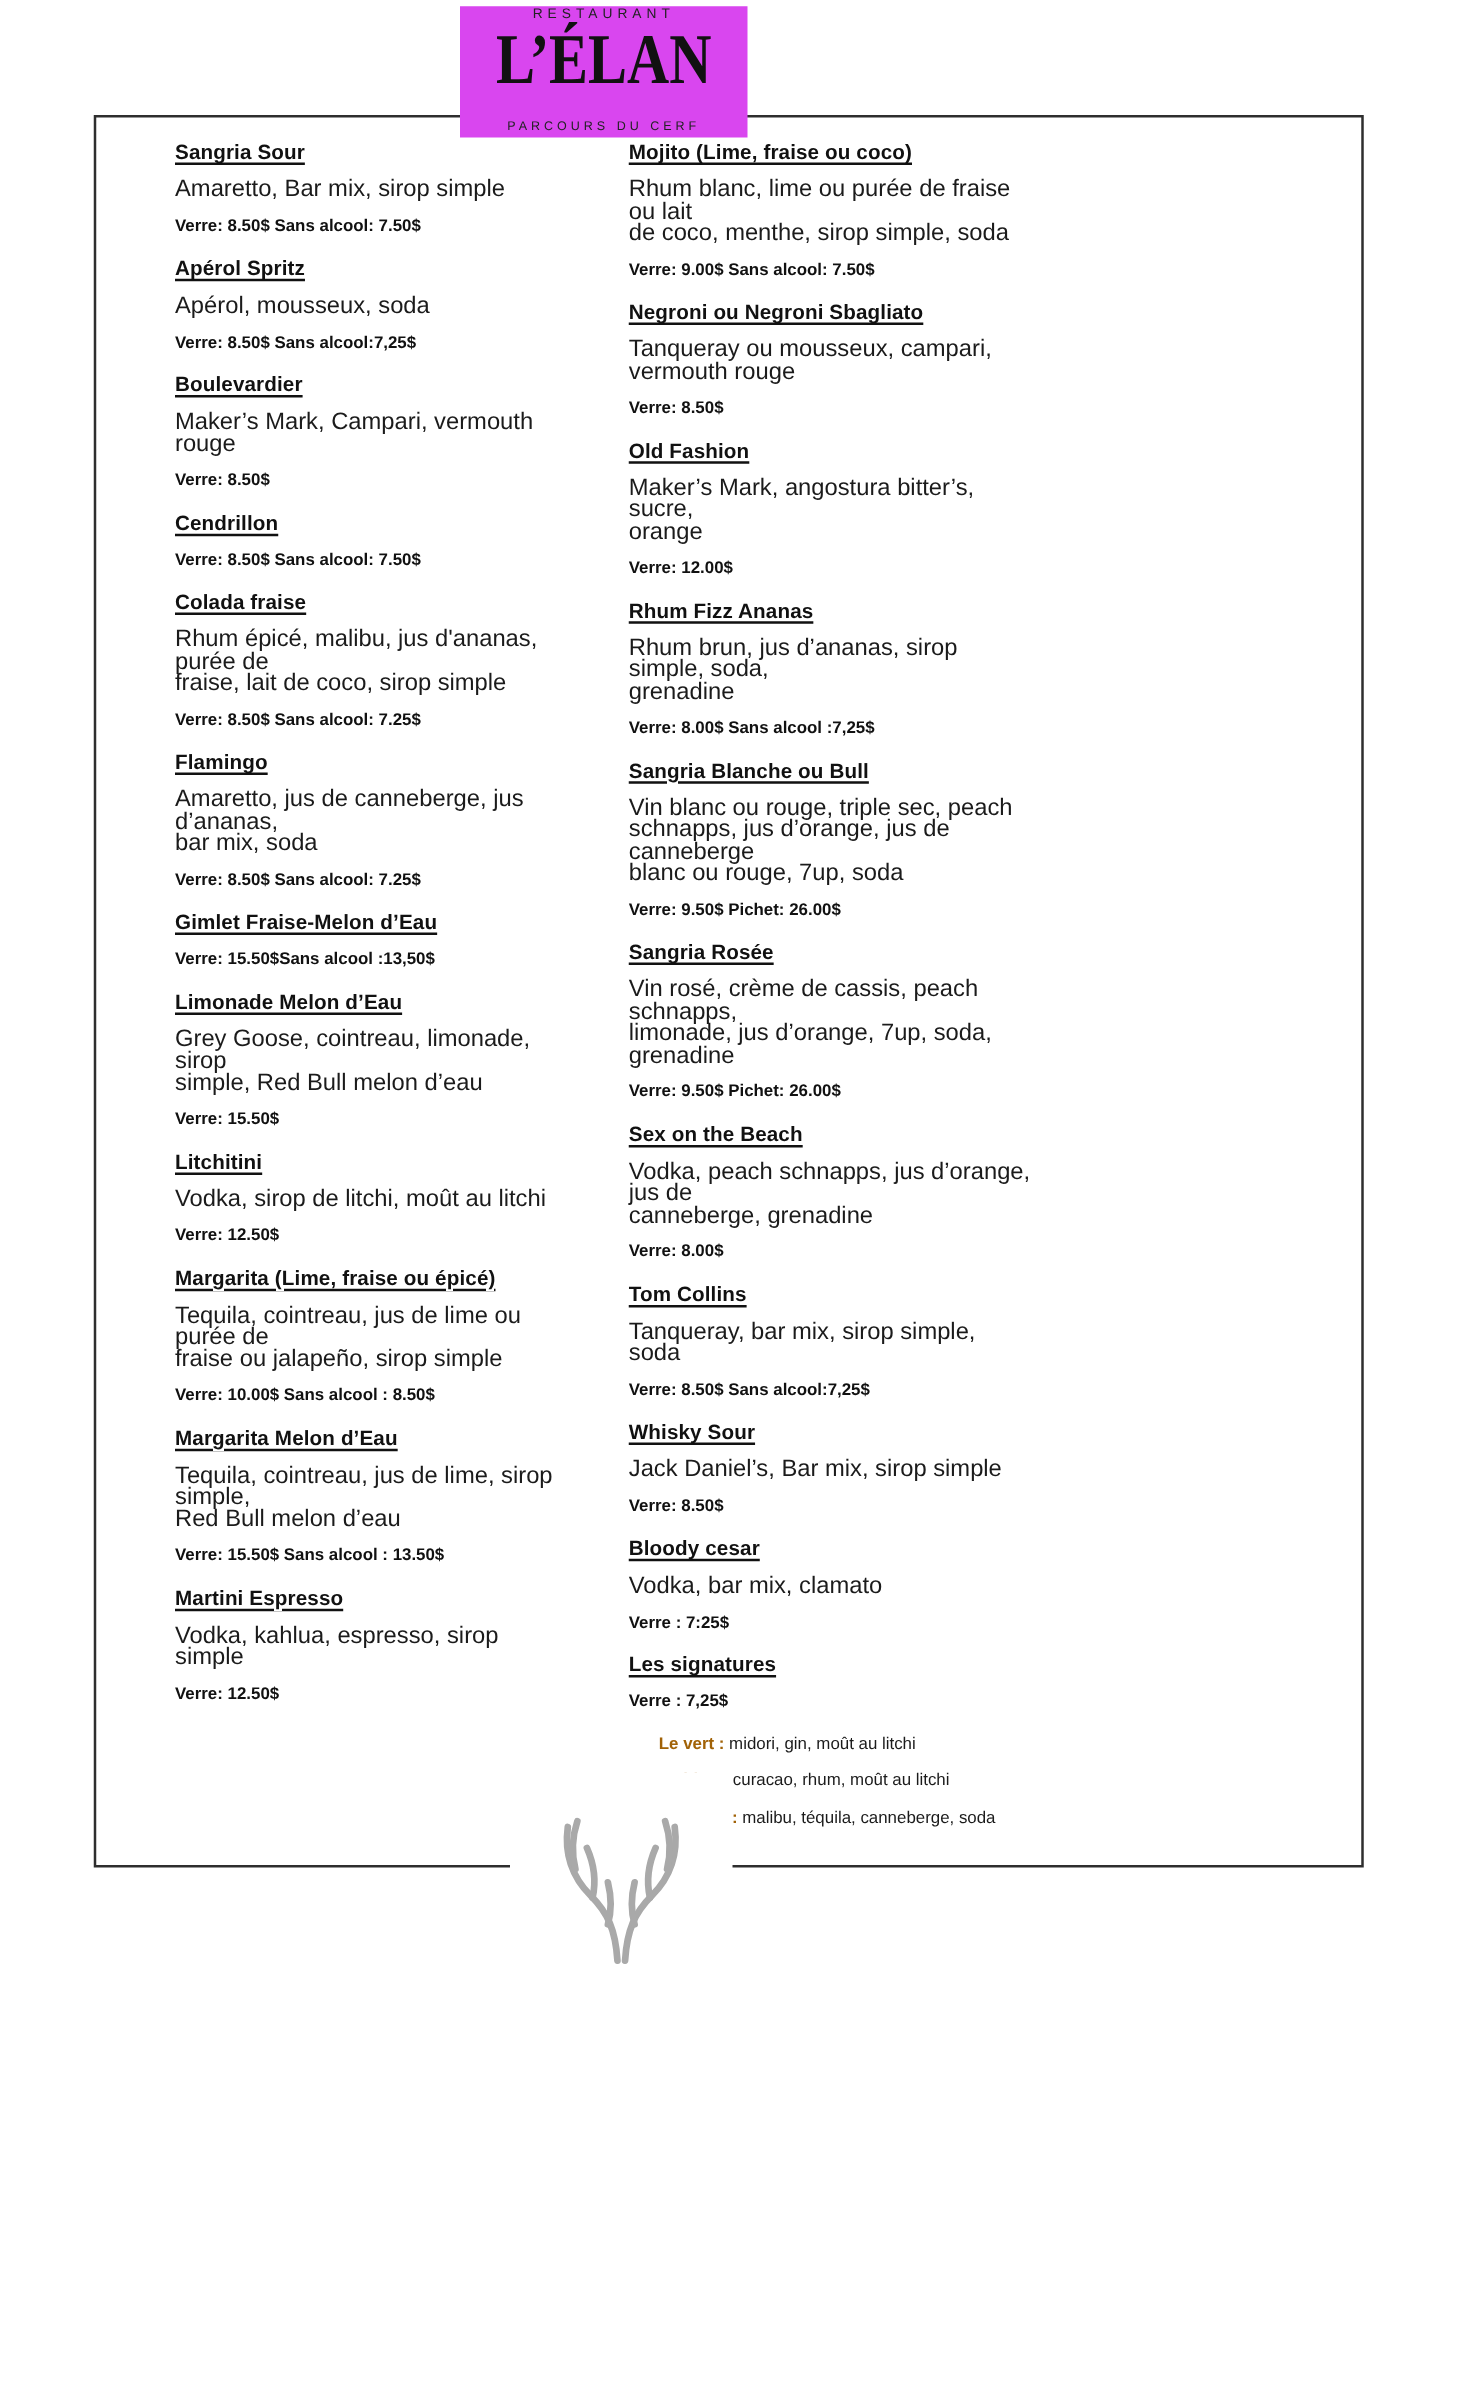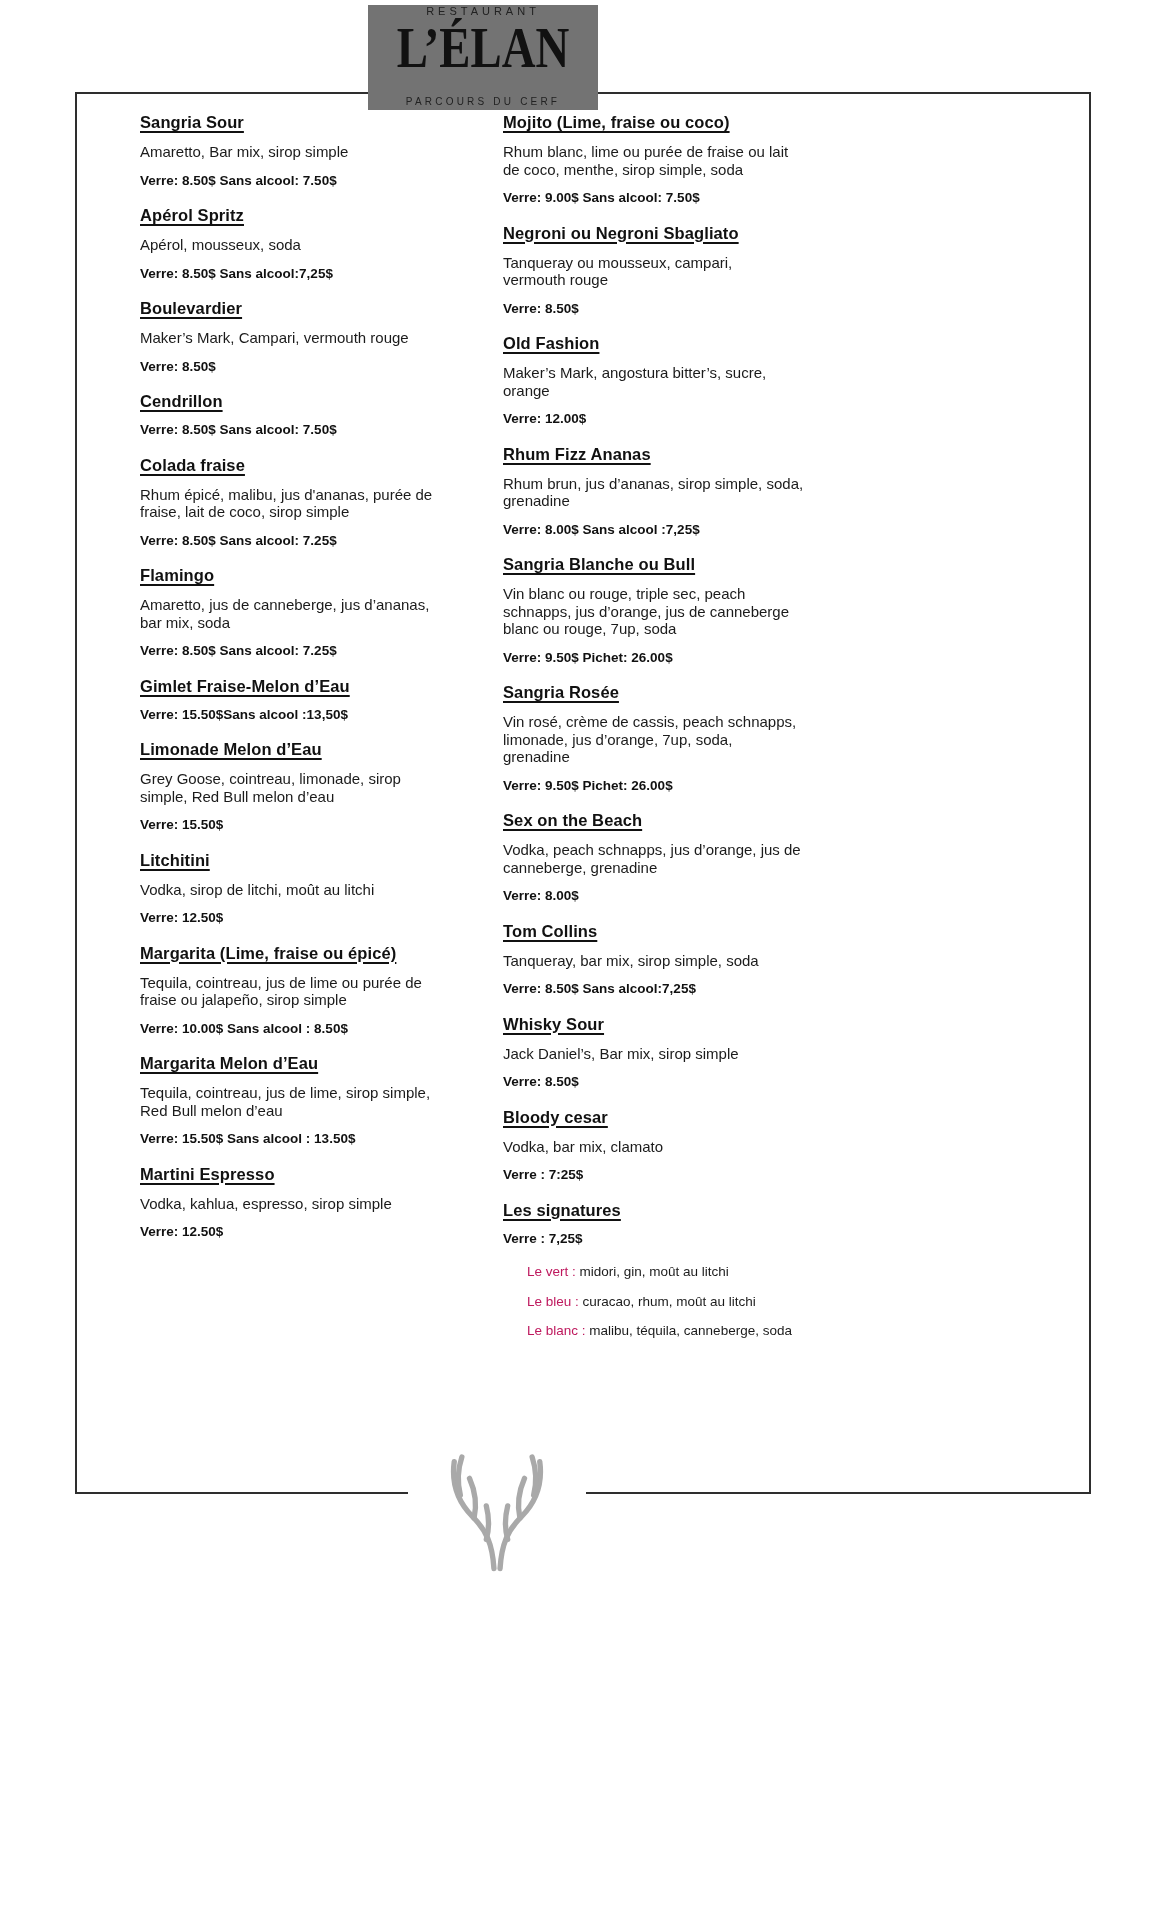--- a/index.html
+++ b/index.html
@@ -12,21 +12,21 @@
     overflow: hidden;
   }
   .page-border {
     position: absolute; left: 75px; top: 92px;
     width: 1016px; height: 1402px;
     border: 2px solid #2e2e2e;
     z-index: 0;
   }
   .logo-block {
     position: absolute; top: 5px; left: 368px; width: 230px;
-    text-align: center; background: #737373; z-index: 2;
+    text-align: center; background: #d946ef; z-index: 2;
     padding-bottom: 3px;
   }
   .logo-restaurant {
     font-size: 11px; letter-spacing: 4px; font-weight: 500; color: #222;
   }
   .logo-name {
     font-family: "Liberation Serif", serif;
     font-size: 57px; font-weight: 700; line-height: 1.0;
     margin-top: 2px;
     transform: scaleX(0.82);
@@ -48,36 +48,36 @@
     text-decoration: underline;
     text-decoration-thickness: 1.6px;
     text-underline-offset: 3px;
     line-height: 20px;
     margin-bottom: 11px;
     letter-spacing: 0.1px;
     white-space: nowrap;
     color: #111;
   }
   .item-desc {
-    font-size: 15px; line-height: 17.5px;
+    font-size: 19px; line-height: 17.5px;
     margin-bottom: 12px;
     white-space: pre-line;
     color: #1b1b1b;
   }
   .item-price {
     font-size: 13.5px; font-weight: 700; line-height: 16.5px;
     margin-bottom: 16px;
     color: #111;
   }
   .item-entry {
     font-size: 13.5px; line-height: 17.5px;
     margin-bottom: 12px;
     white-space: pre-line;
   }
-  .entry-label { font-weight: 400; color: #be185d; padding-left: 24px; }
+  .entry-label { font-weight: 700; color: #a16207; padding-left: 24px; }
   .u { text-underline-offset: 2px; }
   .antlers-wrap {
     position: absolute; left: 408px; top: 1418px;
     width: 178px; height: 162px;
     background: #ffffff; z-index: 2;
     display: flex; align-items: center; justify-content: center;
   }
   .antlers-wrap svg { width: 168px; height: 156px; }
 </style>
 </head>

